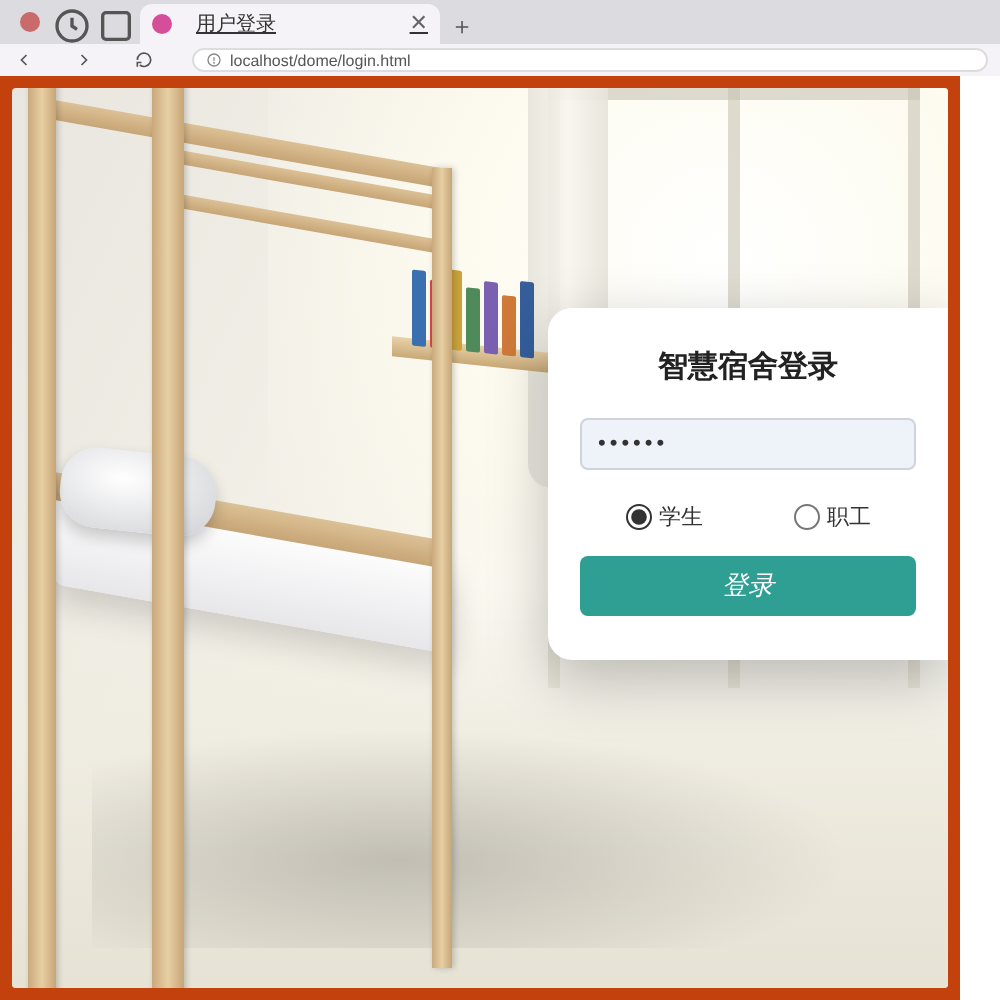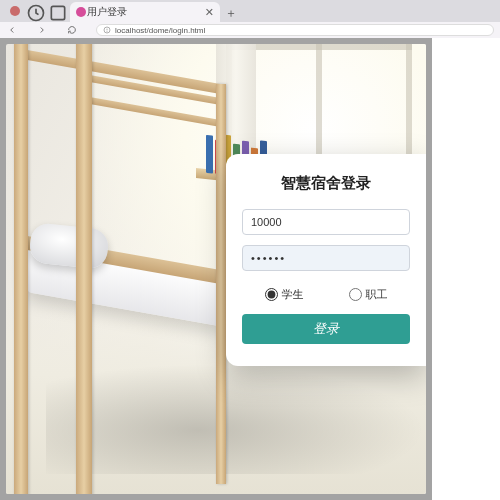--- a/index.html
+++ b/index.html
@@ -5,34 +5,34 @@
   * { box-sizing: border-box; margin: 0; padding: 0; }
   html, body { width: 500px; height: 500px; overflow: hidden; font-family: "Microsoft YaHei", Arial, sans-serif; }
 
   
   .chrome { background: #dcdbe0; height: 38px; display: flex; flex-direction: column; }
   .tabstrip { display: flex; align-items: flex-end; height: 22px; padding-left: 6px; gap: 2px; }
   .win-dot { width: 10px; height: 10px; border-radius: 50%; background: #c96b6b; margin: 6px 4px 0 4px; align-self: flex-start; }
   .tab-icon-box { width: 20px; height: 18px; display:flex; align-items:center; justify-content:center; color:#555; font-size:11px; }
   .tab {
     background: #f5f3f7; height: 20px; min-width: 150px; border-radius: 6px 6px 0 0;
-    display: flex; align-items: center; padding: 0 6px; font-size: 10px; color: #333; gap:1px;
+    display: flex; align-items: center; padding: 0 6px; font-size: 10px; color: #333; gap:12px;text-decoration:underline;
   }
   .tab .fav { width:10px; height:10px; border-radius:50%; background:#d64d9a; flex:0 0 auto; }
   .tab .title { flex:1; white-space:nowrap; overflow:hidden; }
   .tab .close { color:#666; font-size:11px; line-height:1; }
   .newtab { width:18px; height:18px; display:flex; align-items:center; justify-content:center; color:#555; font-size:12px; }
   .addrbar { background:#f5f3f7; height:16px; display:flex; align-items:center; padding:0 6px; gap:18px; }
   .nav-btn { width:12px; height:12px; display:flex; align-items:center; justify-content:center; color:#555; }
   .nav-btn svg { width:10px; height:10px; }
   .url-field { flex:1; background:#fff; border-radius:8px; height:12px; font-size:8px; color:#555; padding:0 6px; display:flex; align-items:center; border:1px solid #ddd; }
   .url-lock { width:8px; height:8px; margin-right:4px; }
 
   
-  .viewport { position:relative; width:432px; height:462px; background:#a3a3a3; }
+  .viewport { position:relative; width:480px; height:462px; background:#c2410c; }
   .scene { position:absolute; left:6px; top:6px; right:6px; bottom:6px; overflow:hidden; border-radius:2px;
            background: linear-gradient(115deg,#e9e6df 0%, #f5f2ea 45%, #ffffff 70%); }
 
   
   .window-light { position:absolute; right:-40px; top:-40px; width:380px; height:420px;
     background: radial-gradient(circle at 60% 30%, #ffffff 0%, #fdfbef 35%, rgba(255,255,255,0) 70%); }
   .window-frame { position:absolute; right:0; top:0; width:220px; height:300px; }
   .window-frame .bar { position:absolute; background: rgba(200,195,180,0.6); }
   .window-frame .v1 { left:20px; top:0; width:6px; height:300px; }
   .window-frame .v2 { left:110px; top:0; width:6px; height:300px; }
@@ -172,21 +172,20 @@
     <div class="rail rail-guard2"></div>
     <div class="mattress"></div>
     <div class="rail rail-mid"></div>
     <div class="pillow"></div>
     <div class="post postC"></div>
     <div class="post postB"></div>
     <div class="post postA"></div>
 
     <div class="login-card">
       <div class="login-title">智慧宿舍登录</div>
-      <input class="field" type="text" value="10000" style="">
       <input class="field pwd" type="password" value="••••••" style="">
       <div class="radios">
         <label>
           <input type="radio" name="role" checked="" style="">
           <span>学生</span>
         </label>
         <label>
           <input type="radio" name="role" style="">
           <span>职工</span>
         </label>

